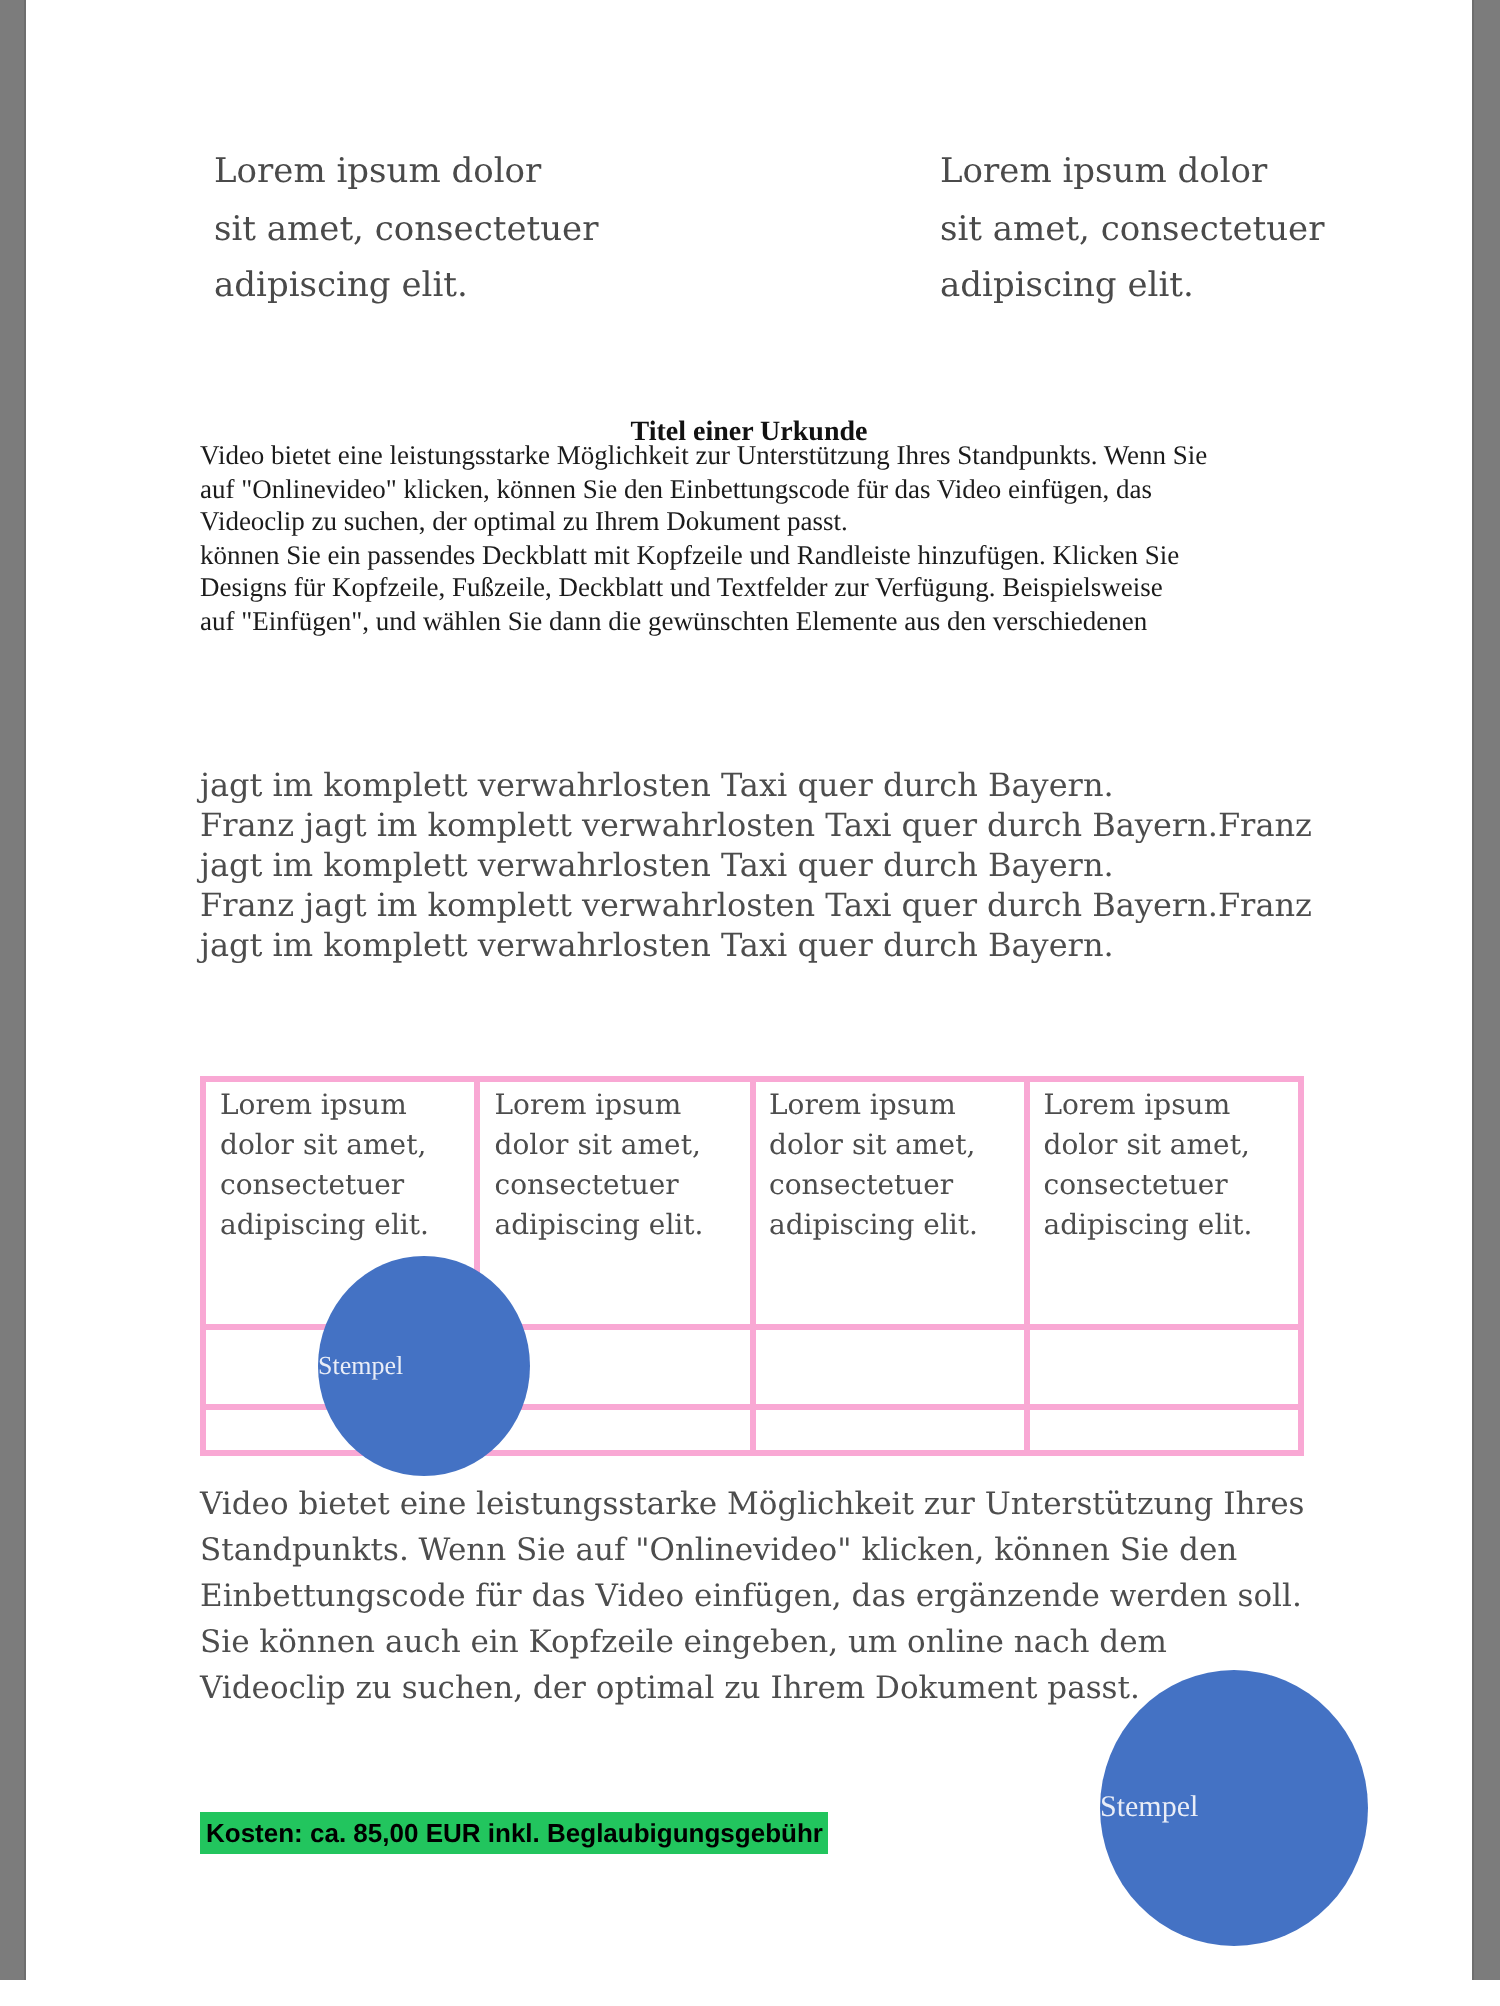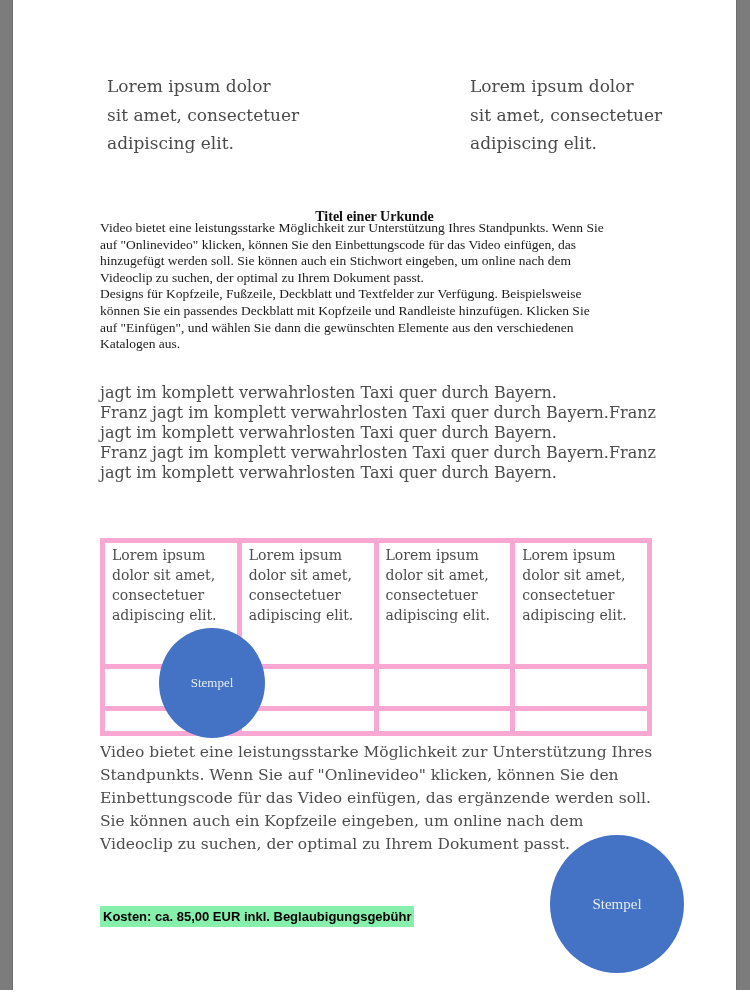--- a/index.html
+++ b/index.html
@@ -48,53 +48,53 @@
     font-size:16px; line-height:20px;
     color:#4d4d4d;
   }
 
   .content-table {
     position:absolute; left:100px; top:538px;
     border-collapse:collapse; table-layout:fixed;
     width:552px;
   }
   .content-table td {
-    border:5px solid #f9a8d4;
+    border:3px solid #f9a8d4;
     vertical-align:top;
     padding:2px 7px;
     font-size:14px; line-height:20px;
     color:#4d4d4d;
     overflow:hidden;
   }
   .content-table tr.r1 td { height:117px; }
   .content-table tr.r2 td { height:33px; }
   .content-table tr.r3 td { height:16px; }
 
   .stamp {
     position:absolute;
     background:#4472c4;
     border-radius:50%;
-    display:flex; align-items:center; justify-content:center;
+    display:flex; align-items:center; justify-content:flex-start;
     color:#e9edf7;
     font-family:"Liberation Serif", serif;
     z-index:5;
   }
   .stamp.on-table { left:159px; top:628px; width:106px; height:110px; font-size:13px; }
   .stamp.bottom   { left:550px; top:835px; width:134px; height:138px; font-size:15px; }
 
   .body-par {
     position:absolute; left:100px; top:741px;
     font-size:15.5px; line-height:23px;
     color:#4d4d4d;
   }
 
   .cost-highlight {
     position:absolute; left:100px; top:906px;
     display:inline-block;
-    background:#86efac;
+    background:#22c55e;
     font-family:"Liberation Sans", sans-serif;
     font-weight:bold; font-size:13px; line-height:15px;
     color:#000000;
     padding:3px 3px;
   }
 </style>
 </head>
 <body>
 
 <div class="page">
@@ -113,28 +113,26 @@
       <div class="ln">sit amet, consectetuer</div>
       <div class="ln">adipiscing elit.</div>
     </div>
 
   <div class="doc-title">Titel einer Urkunde</div>
 
   <div class="intro">
     <div>
         <div class="ln">Video bietet eine leistungsstarke Möglichkeit zur Unterstützung Ihres Standpunkts. Wenn Sie</div>
         <div class="ln">auf "Onlinevideo" klicken, können Sie den Einbettungscode für das Video einfügen, das</div>
-        <div class="ln">hinzugefügt werden soll. Sie können auch ein Stichwort eingeben, um online nach dem</div>
         <div class="ln">Videoclip zu suchen, der optimal zu Ihrem Dokument passt.</div>
       </div>
     <div>
+        <div class="ln">können Sie ein passendes Deckblatt mit Kopfzeile und Randleiste hinzufügen. Klicken Sie</div>
         <div class="ln">Designs für Kopfzeile, Fußzeile, Deckblatt und Textfelder zur Verfügung. Beispielsweise</div>
-        <div class="ln">können Sie ein passendes Deckblatt mit Kopfzeile und Randleiste hinzufügen. Klicken Sie</div>
         <div class="ln">auf "Einfügen", und wählen Sie dann die gewünschten Elemente aus den verschiedenen</div>
-        <div class="ln">Katalogen aus.</div>
       </div>
   </div>
 
   <div class="pangram">
       <div class="ln">jagt im komplett verwahrlosten Taxi quer durch Bayern.</div>
       <div class="ln">Franz jagt im komplett verwahrlosten Taxi quer durch Bayern.Franz</div>
       <div class="ln">jagt im komplett verwahrlosten Taxi quer durch Bayern.</div>
       <div class="ln">Franz jagt im komplett verwahrlosten Taxi quer durch Bayern.Franz</div>
       <div class="ln">jagt im komplett verwahrlosten Taxi quer durch Bayern.</div>
     </div>

